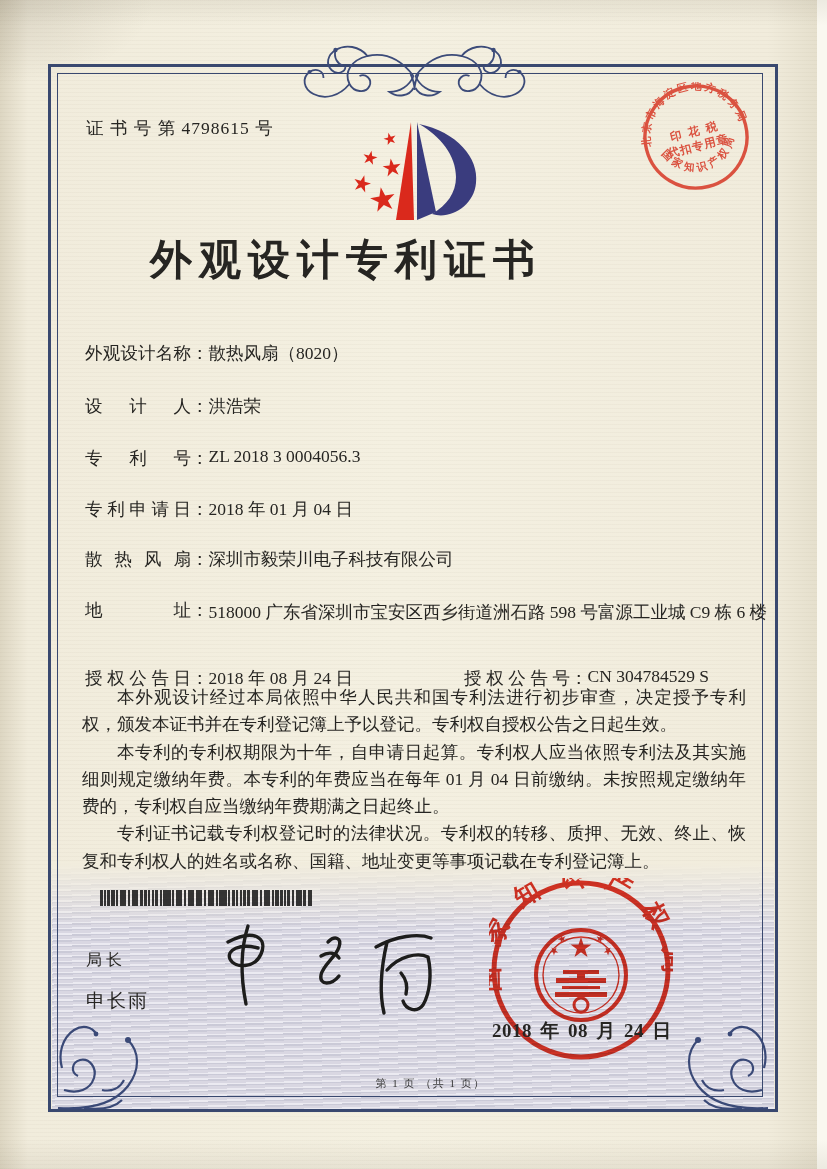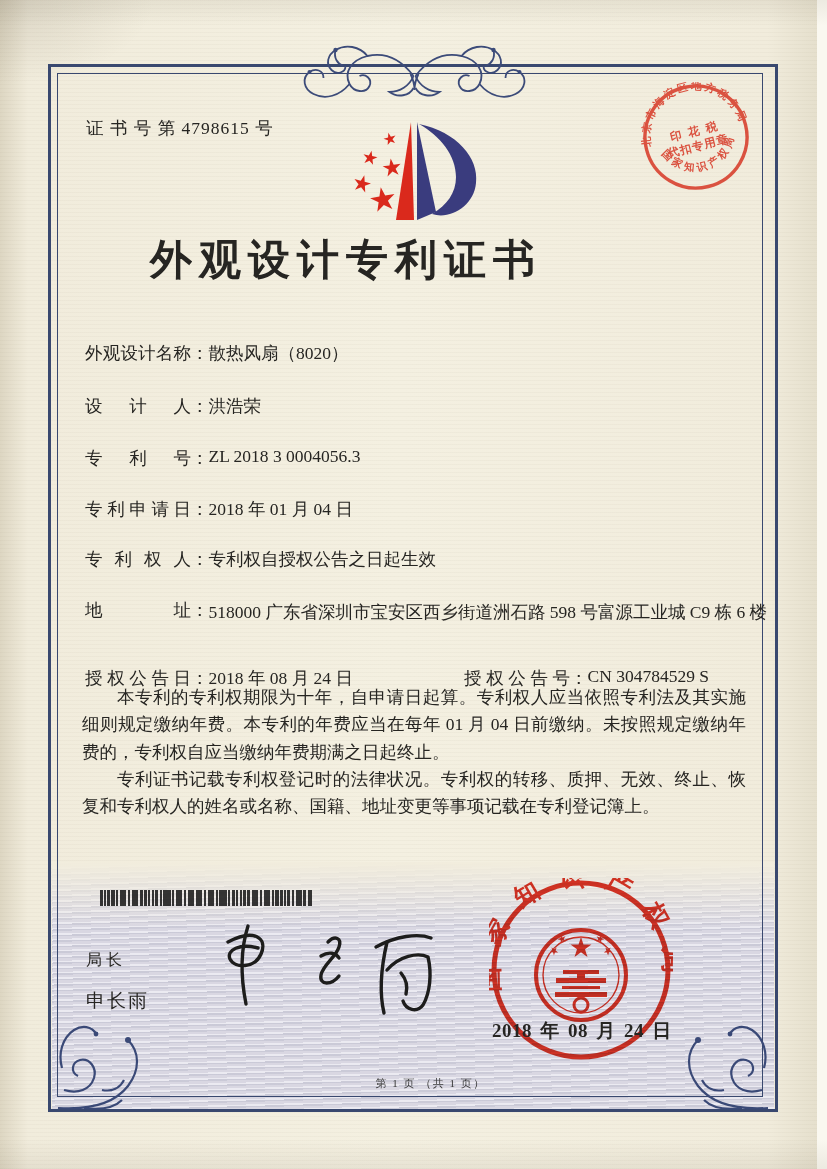--- a/index.html
+++ b/index.html
@@ -163,41 +163,42 @@
     <span class="flabel">专利号</span>
       <span class="colon">：</span>
     <span class="val">ZL 2018 3 0004056.3</span>
   </div>
   <div class="row" style="top:497px">
     <span class="flabel">专利申请日</span>
       <span class="colon">：</span>
     <span class="val">2018 年 01 月 04 日</span>
   </div>
   <div class="row" style="top:547px">
-    <span class="flabel">专利权人</span>
-      <span class="colon">：</span>
-    <span class="val">专利权自授权公告之日起生效</span>
+    <span class="flabel">散热风扇</span>
+      <span class="colon">：</span>
+    <span class="val">深圳市毅荣川电子科技有限公司</span>
   </div>
   <div class="row row-addr" style="top:598px">
     <span class="flabel">地址</span>
       <span class="colon">：</span>
     <span class="val">518000 广东省深圳市宝安区西乡街道洲石路 598 号富源工业城 C9 栋 6 楼</span>
   </div>
   <div class="row" style="top:666px">
     <span class="flabel">授权公告日</span>
       <span class="colon">：</span>
     <span class="val">2018 年 08 月 24 日</span>
     <span class="grant2">
       <span class="flabel">授权公告号</span>
         <span class="colon">：</span>
       <span class="val">CN 304784529 S</span>
     </span>
   </div>
 
   <div class="paras">
+    <p>本外观设计经过本局依照中华人民共和国专利法进行初步审查，决定授予专利权，颁发本证书并在专利登记簿上予以登记。专利权自授权公告之日起生效。</p>
     <p>本专利的专利权期限为十年，自申请日起算。专利权人应当依照专利法及其实施细则规定缴纳年费。本专利的年费应当在每年 01 月 04 日前缴纳。未按照规定缴纳年费的，专利权自应当缴纳年费期满之日起终止。</p>
     <p>专利证书记载专利权登记时的法律状况。专利权的转移、质押、无效、终止、恢复和专利权人的姓名或名称、国籍、地址变更等事项记载在专利登记簿上。</p>
   </div>
 
   <div class="abs barcode"></div>
 
   <div class="abs official-title">局长</div>
   <div class="abs official-name">申长雨</div>
 
   <svg class="abs sig-wrap" viewBox="0 0 235 110">

